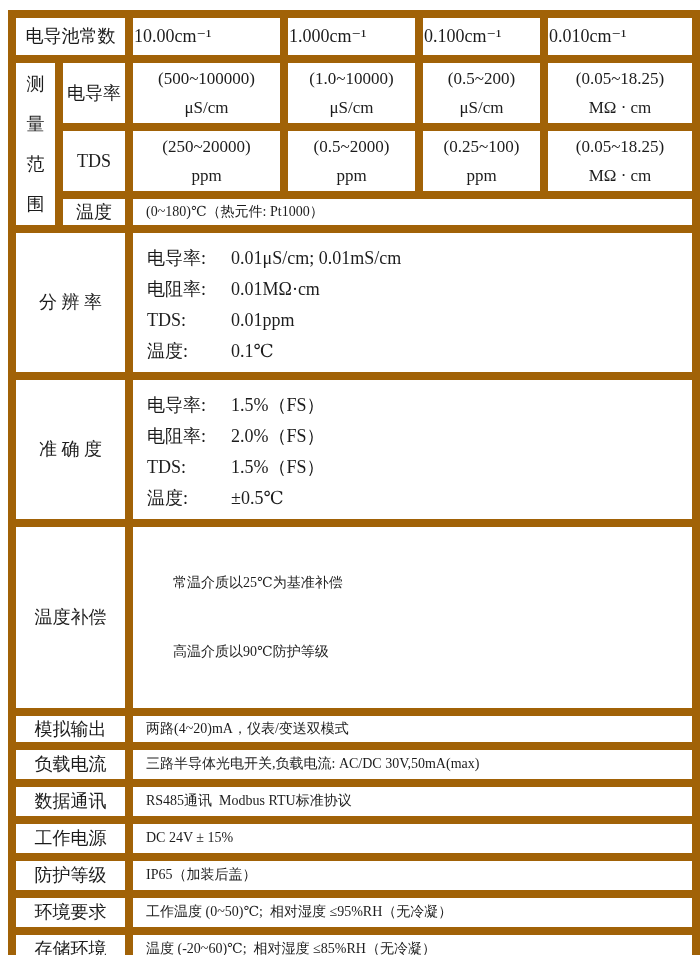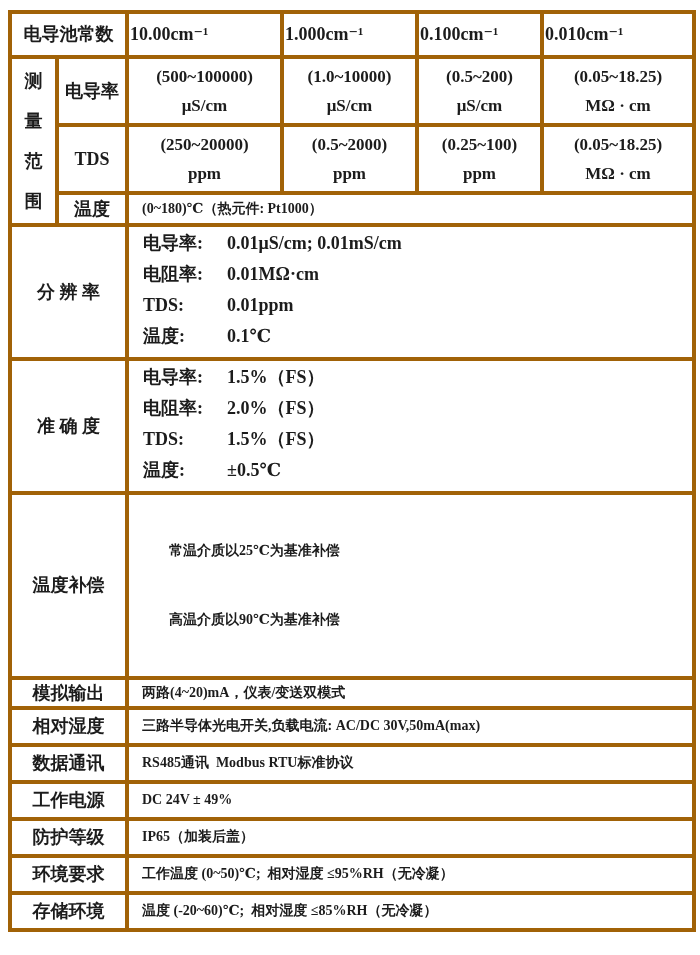--- a/index.html
+++ b/index.html
@@ -4,36 +4,36 @@
 <style>
   html,body{margin:0;padding:0;}
   body{
     width:700px;height:955px;background:#ffffff;
     font-family:"Liberation Serif","DejaVu Serif",serif;
     color:#1c1c1c;-webkit-font-smoothing:antialiased;
   }
   .sheet{position:absolute;left:8px;top:10px;}
   table{border-collapse:collapse;table-layout:fixed;width:684px;}
   td{
-    border:4px solid #a16207;
+    border:8px solid #a16207;
     font-size:18px;line-height:1.25;
-    vertical-align:middle;overflow:hidden;font-weight:bold;
+    vertical-align:middle;overflow:hidden;
   }
   .lbl{text-align:center;letter-spacing:0;}
   .vert{
     text-align:center;white-space:pre-line;line-height:40px;font-size:18px;
   }
   .cc{text-align:left;}
   .range{
     text-align:center;white-space:pre-line;font-size:17px;line-height:29px;
   }
   .val{
     text-align:left;padding:4px 6px 4px 13px;white-space:pre-wrap;font-size:14px;
   }
-  .kvwrap{padding:0 6px 4px 13px;}
+  .kvwrap{padding:9px 6px 4px 13px;}
   .kv{display:flex;line-height:31px;}
   .kv .k{width:84px;flex:none;}
   .dbl div{line-height:34px;margin-left:27px;}
 </style>
 </head>
 <body>
 
 <div class="sheet">
 <table>
   <colgroup>
@@ -132,39 +132,39 @@
                 <span>±0.5℃</span>
               </div>
       </div>
     </td>
   </tr>
 
   <tr style="height:78px">
     <td colspan="2" class="lbl">温度补偿</td>
     <td colspan="4" class="val dbl">
       <div>常温介质以25℃为基准补偿</div>
-      <div>高温介质以90℃为基准补偿</div>
+      <div>高温介质以90℃防护等级</div>
     </td>
   </tr>
 
   <tr style="height:24px">
     <td colspan="2" class="lbl">模拟输出</td>
     <td colspan="4" class="val">两路(4~20)mA，仪表/变送双模式</td>
   </tr>
   <tr style="height:37px">
-    <td colspan="2" class="lbl">相对湿度</td>
+    <td colspan="2" class="lbl">负载电流</td>
     <td colspan="4" class="val">三路半导体光电开关,负载电流: AC/DC 30V,50mA(max)</td>
   </tr>
   <tr style="height:37px">
     <td colspan="2" class="lbl">数据通讯</td>
     <td colspan="4" class="val">RS485通讯  Modbus RTU标准协议</td>
   </tr>
   <tr style="height:37px">
     <td colspan="2" class="lbl">工作电源</td>
-    <td colspan="4" class="val">DC 24V ± 49%</td>
+    <td colspan="4" class="val">DC 24V ± 15%</td>
   </tr>
   <tr style="height:37px">
     <td colspan="2" class="lbl">防护等级</td>
     <td colspan="4" class="val">IP65（加装后盖）</td>
   </tr>
   <tr style="height:37px">
     <td colspan="2" class="lbl">环境要求</td>
     <td colspan="4" class="val">工作温度 (0~50)℃;  相对湿度 ≤95%RH（无冷凝）</td>
   </tr>
   <tr style="height:37px">

